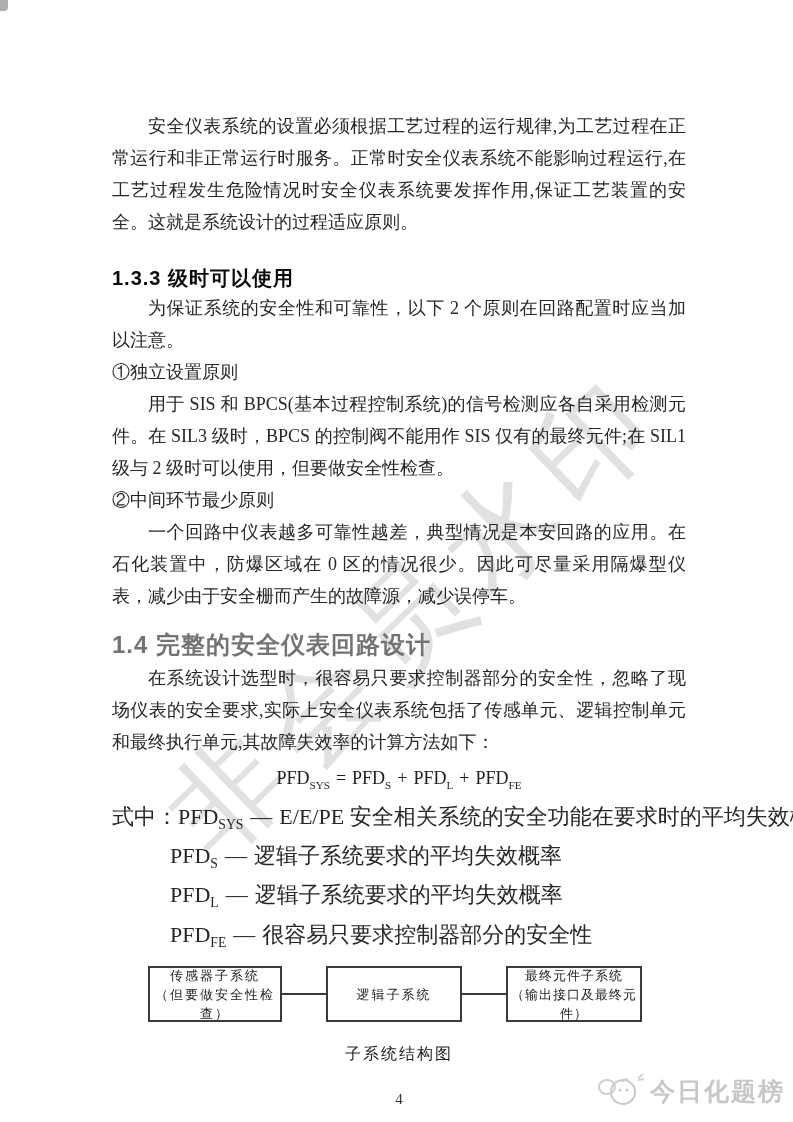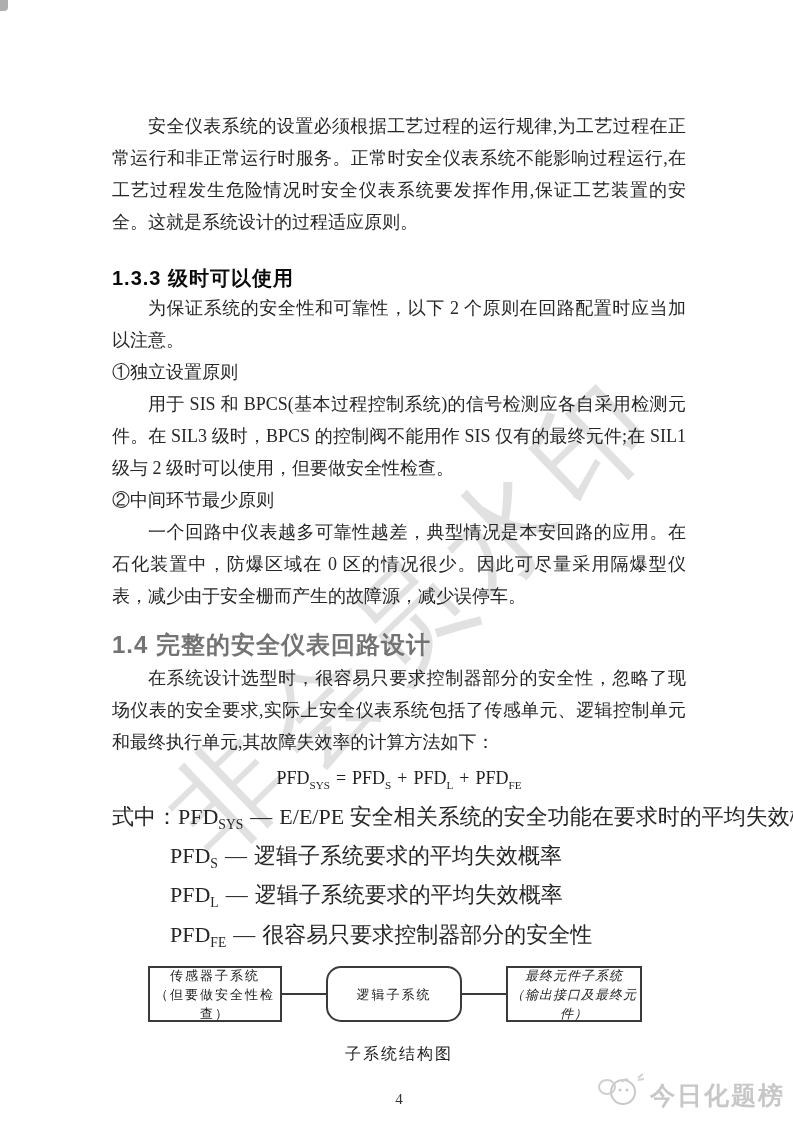--- a/index.html
+++ b/index.html
@@ -56,30 +56,30 @@
   .diagram {
     margin:8px 0 0 36px; display:flex; align-items:center; width:506px;
   }
   .dbox {
     border:2px solid #3a3a3a; height:56px; box-sizing:border-box;
     display:flex; flex-direction:column; justify-content:center; align-items:center;
     font-size:13px; line-height:19px; letter-spacing:2px; color:#222; text-align:center;
     background:#fff;
   }
   .dbox.b1 { width:134px; }
-  .dbox.b2 { width:136px;border-radius:15px; }
-  .dbox.b3 { width:136px; letter-spacing:1px;font-style:italic; }
+  .dbox.b2 { width:136px; }
+  .dbox.b3 { width:136px; letter-spacing:1px; }
   .dline { width:44px; height:2px; background:#3a3a3a; }
   .dcaption {
     margin-top:22px; text-align:center; font-size:16px; letter-spacing:2px; color:#222;
   }
   .pagenum { margin-top:26px; text-align:center; font-size:15px; color:#333; }
   .brand {
     position:absolute; right:8px; bottom:10px; z-index:1;
-    display:flex; align-items:flex-end; gap:6px;
+    display:flex; align-items:center; gap:6px;
     color:#c7c7c7;
   }
   .brand-text {
     font-family:"Liberation Sans","DejaVu Sans",sans-serif;
     font-size:25px; font-weight:700; letter-spacing:2px; color:#c7c7c7;
   }
 </style>
 </head>
 <body>
 

